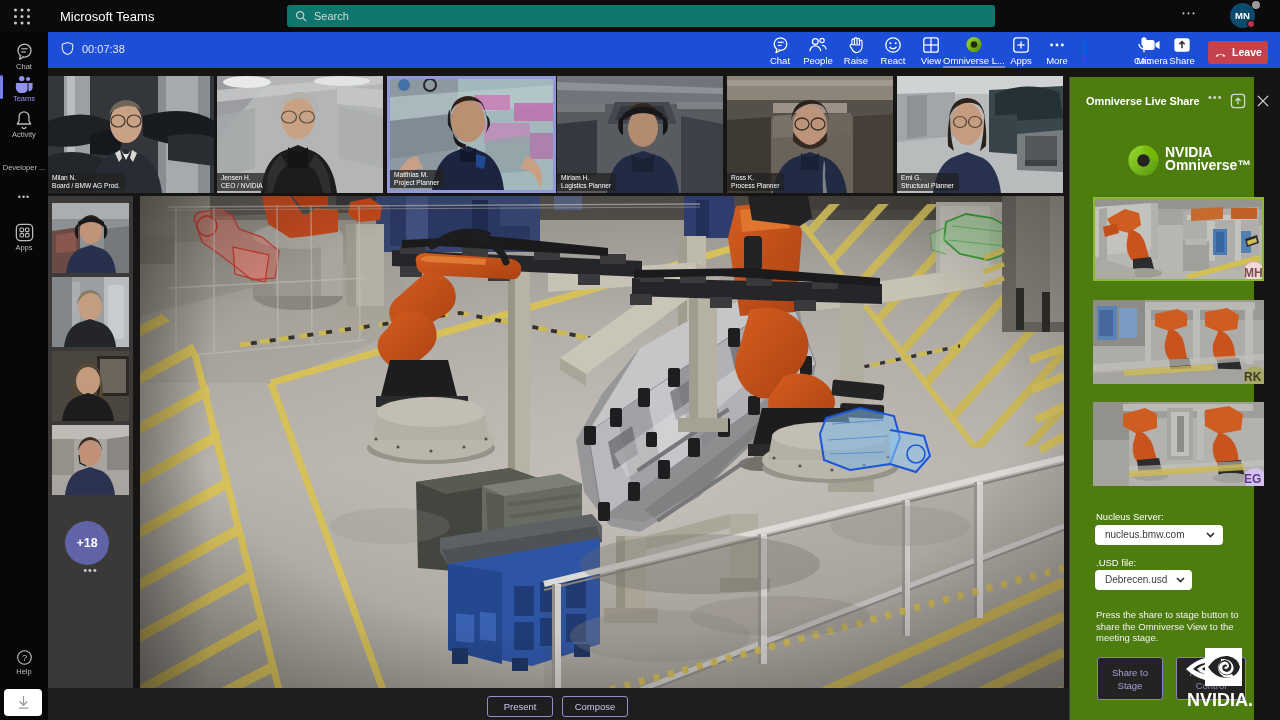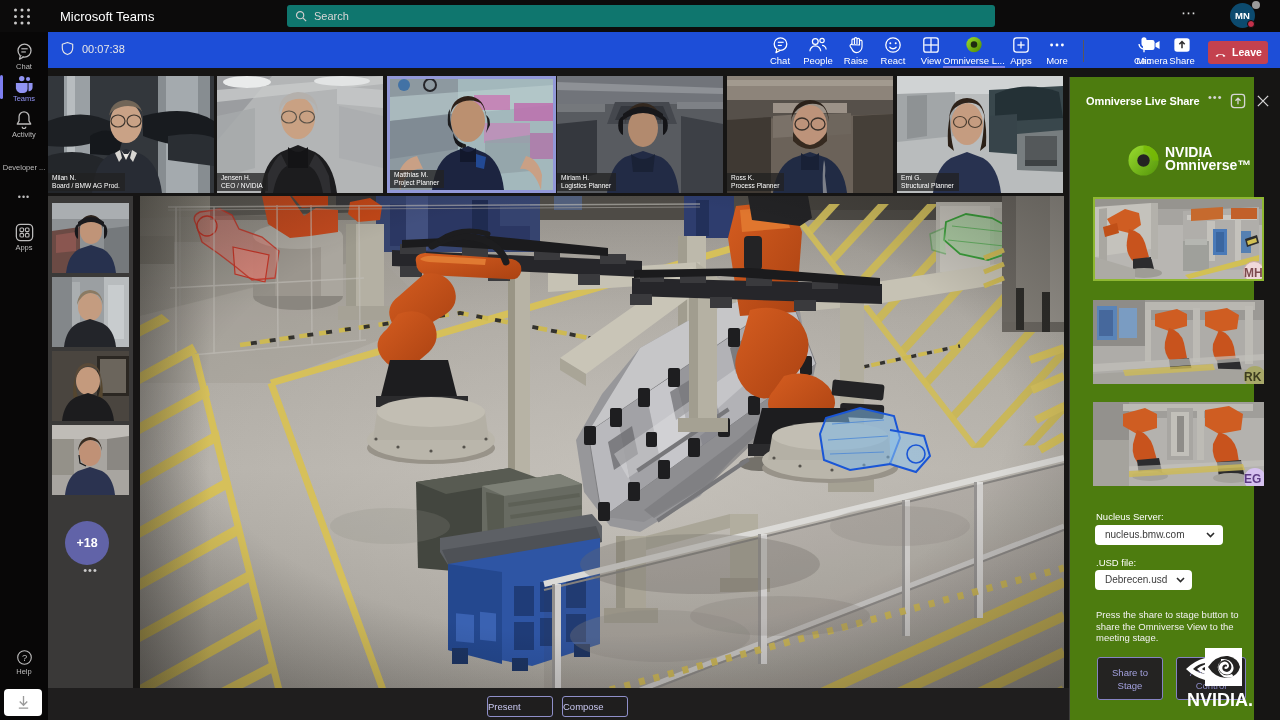--- a/index.html
+++ b/index.html
@@ -52,21 +52,21 @@
 #plus18 { left:65px; top:521px; width:44px; height:44px; border-radius:50%; background:#6163a8;
   color:#fff; font-size:12.5px; font-weight:bold; text-align:center; line-height:44px; }
 #thdots { left:48px; top:564px; width:85px; text-align:center; color:#ccc; font-size:11px; letter-spacing:1px; }
 
 
 #stage { left:140px; top:196px; width:924px; height:494px; background:#a8a49e; overflow:hidden; }
 
 
 #bottombar { left:48px; top:688px; width:1021px; height:32px; background:#1f1e1e; }
 .bbtn { position:absolute; top:696px; width:66px; height:21px; border:1px solid #8f8fc9; border-radius:3px;
-  color:#c9c8f0; font-size:9.5px; text-align:left; line-height:19px; background:#1f1e1e; }
+  color:#c9c8f0; font-size:9.5px; text-align:center; line-height:19px; background:#1f1e1e; }
 
 
 #rpanel { left:1069px; top:77px; width:185px; height:652px; background:#4d7c0f; border-left:1px solid #3d3c3b; font-family:"Liberation Sans", sans-serif;}
 #rphead { left:16px; top:18px; color:#fff; font-size:11px; font-weight:bold; letter-spacing:-0.1px; }
 #rpdots { left:138px; top:14px; color:#d6d5d5; font-size:11px; letter-spacing:1px; }
 #rpop { left:160px; top:16px; }
 #rpx { left:186px; top:17px; }
 #ovlogo { left:57px; top:67px; }
 #ovtext { left:95px; top:69px; color:#fff; font-size:14px; font-weight:bold; line-height:13px; }
 .rthumb { position:absolute; left:23px; width:171px; height:84px; overflow:hidden; }

